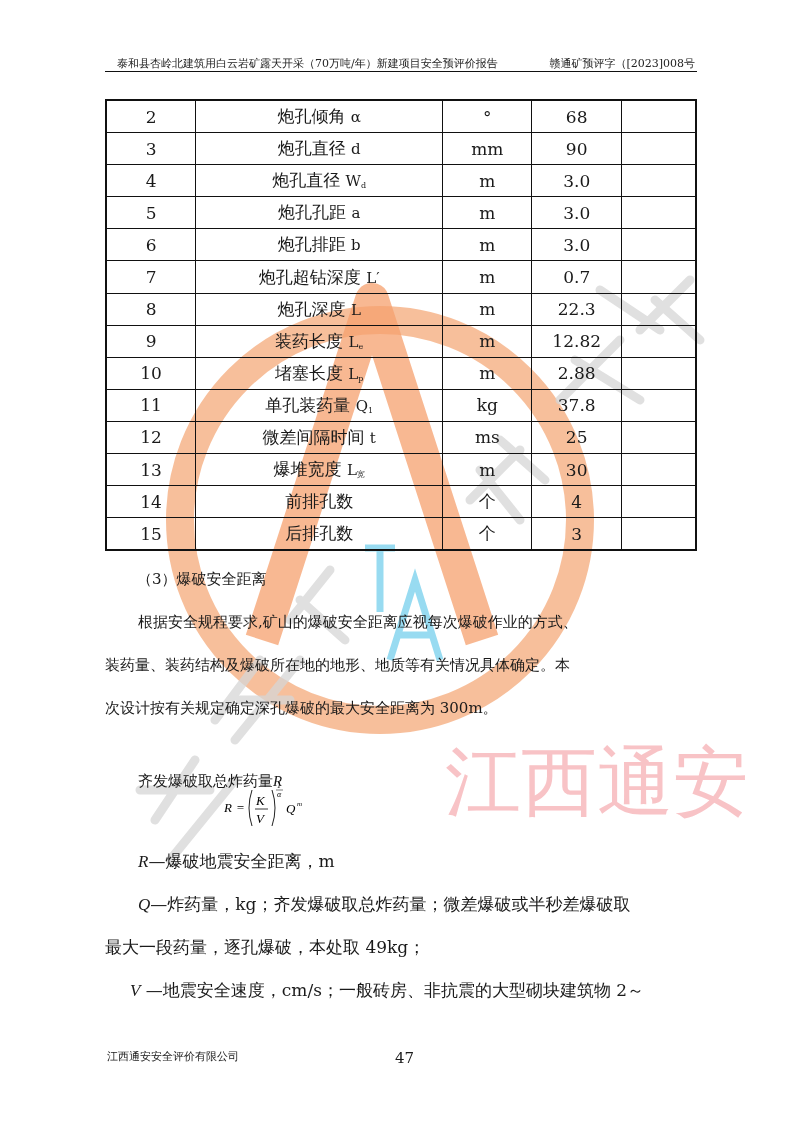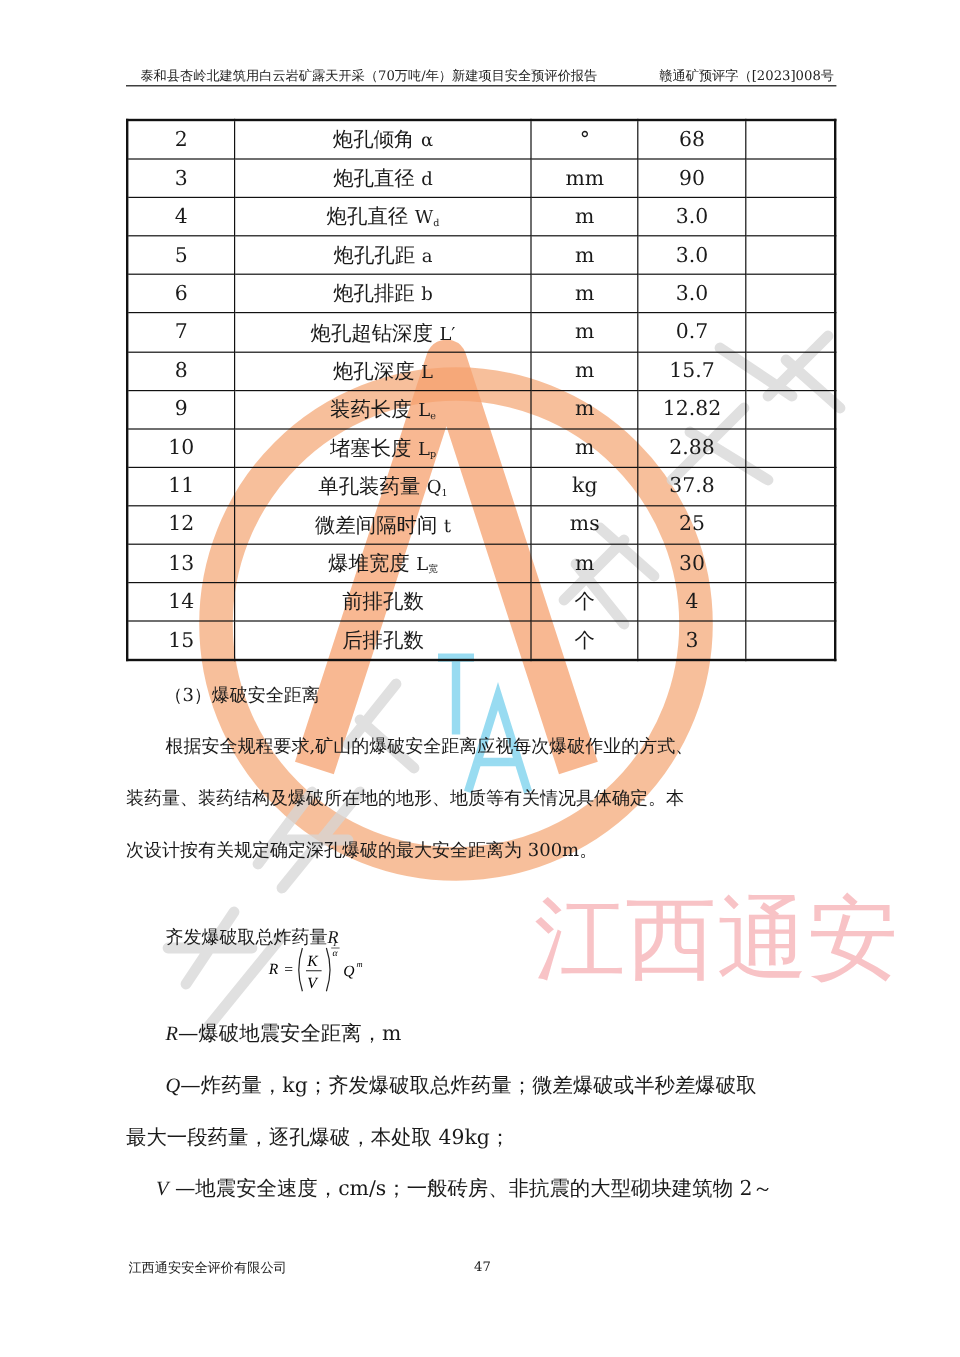--- a/index.html
+++ b/index.html
@@ -32,21 +32,21 @@
   sub.s { font-size: 8px; vertical-align: -2px; }
   .body-text { position: absolute; left: 105px; width: 595px; z-index: 2; font-size: 15px; line-height: 20px; }
   .heading3 { top: 569px; left: 137px; }
   .para1 { top: 612px; }
   .para1 .ln { position: absolute; left: 0; white-space: nowrap; }
   .seis-label { top: 771px; left: 138px; }
   .formula { position: absolute; left: 222px; top: 776px; z-index: 2; font-family: "Liberation Serif", serif; font-style: italic; font-size: 13px; }
   .def { position: absolute; z-index: 2; font-size: 17px; white-space: nowrap; }
   .def i { font-family: "Liberation Serif", serif; }
   .footer-left { position: absolute; left: 107px; top: 1049px; font-size: 11px; z-index: 2; }
-  .footer-page { position: absolute; left: 395px; top: 1049px; font-size: 11px; z-index: 2; }
+  .footer-page { position: absolute; left: 395px; top: 1049px; font-size: 15px; z-index: 2; }
 </style>
 </head>
 <body>
 
 <svg class="watermark" viewBox="0 0 800 1131">
 
   <circle cx="380" cy="520" r="200" fill="none" stroke="#f6b48a" stroke-width="28" opacity="0.85"></circle>
   <path d="M262 640 L372 300 L482 640" fill="none" stroke="#f5a06e" stroke-width="34" opacity="0.75" stroke-linejoin="round"></path>
   <rect x="330" y="300" width="80" height="60" fill="#ffffff" opacity="0.0"></rect>
 
@@ -113,21 +113,21 @@
         <td class="c-no">7</td>
         <td class="c-name"><span>炮孔超钻深度</span><span> </span><span style="font-size: 15px;">L′</span><sub class="s"></sub></td>
         <td class="c-unit">m</td>
         <td class="c-val">0.7</td>
         <td class="c-note"></td>
       </tr>
       <tr>
         <td class="c-no">8</td>
         <td class="c-name"><span>炮孔深度</span><span> </span><span style="font-size: 15px;">L</span><sub class="s"></sub></td>
         <td class="c-unit">m</td>
-        <td class="c-val">15.7</td>
+        <td class="c-val">22.3</td>
         <td class="c-note"></td>
       </tr>
       <tr>
         <td class="c-no">9</td>
         <td class="c-name"><span>装药长度</span><span> </span><span style="font-size: 15px;">L</span><sub class="s">e</sub></td>
         <td class="c-unit">m</td>
         <td class="c-val">12.82</td>
         <td class="c-note"></td>
       </tr>
       <tr>

